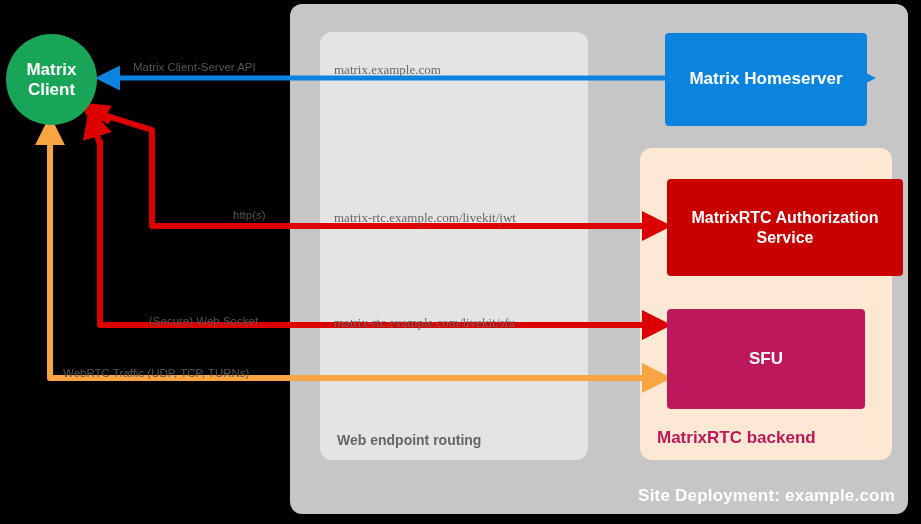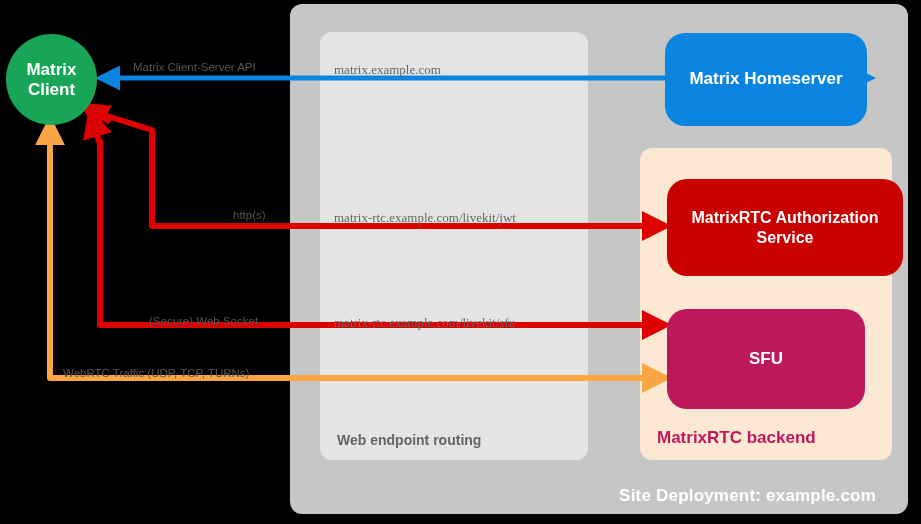--- a/index.html
+++ b/index.html
@@ -21,21 +21,21 @@
     position: absolute;
     left: 290px;
     top: 4px;
     width: 618px;
     height: 510px;
     background: #c6c6c6;
     border-radius: 12px;
   }
   .site-deploy-label {
     position: absolute;
-    right: 32px;
+    right: 13px;
     bottom: 8px;
     color: #ffffff;
     font-size: 17px;
     font-weight: bold;
     letter-spacing: 0.2px;
     white-space: nowrap;
   }
 
   .web-routing {
     position: absolute;
@@ -90,21 +90,21 @@
     align-items: center;
     justify-content: center;
     font-size: 17px;
     font-weight: bold;
     line-height: 1.16;
     text-align: left;
   }
 
   .box {
     position: absolute;
-    border-radius: 20px;
+    border-radius: 4px;
     color: #ffffff;
     display: flex;
     align-items: center;
     justify-content: center;
     text-align: center;
     font-weight: bold;
     line-height: 1.22;
   }
   .box-homeserver {
     left: 665px;

